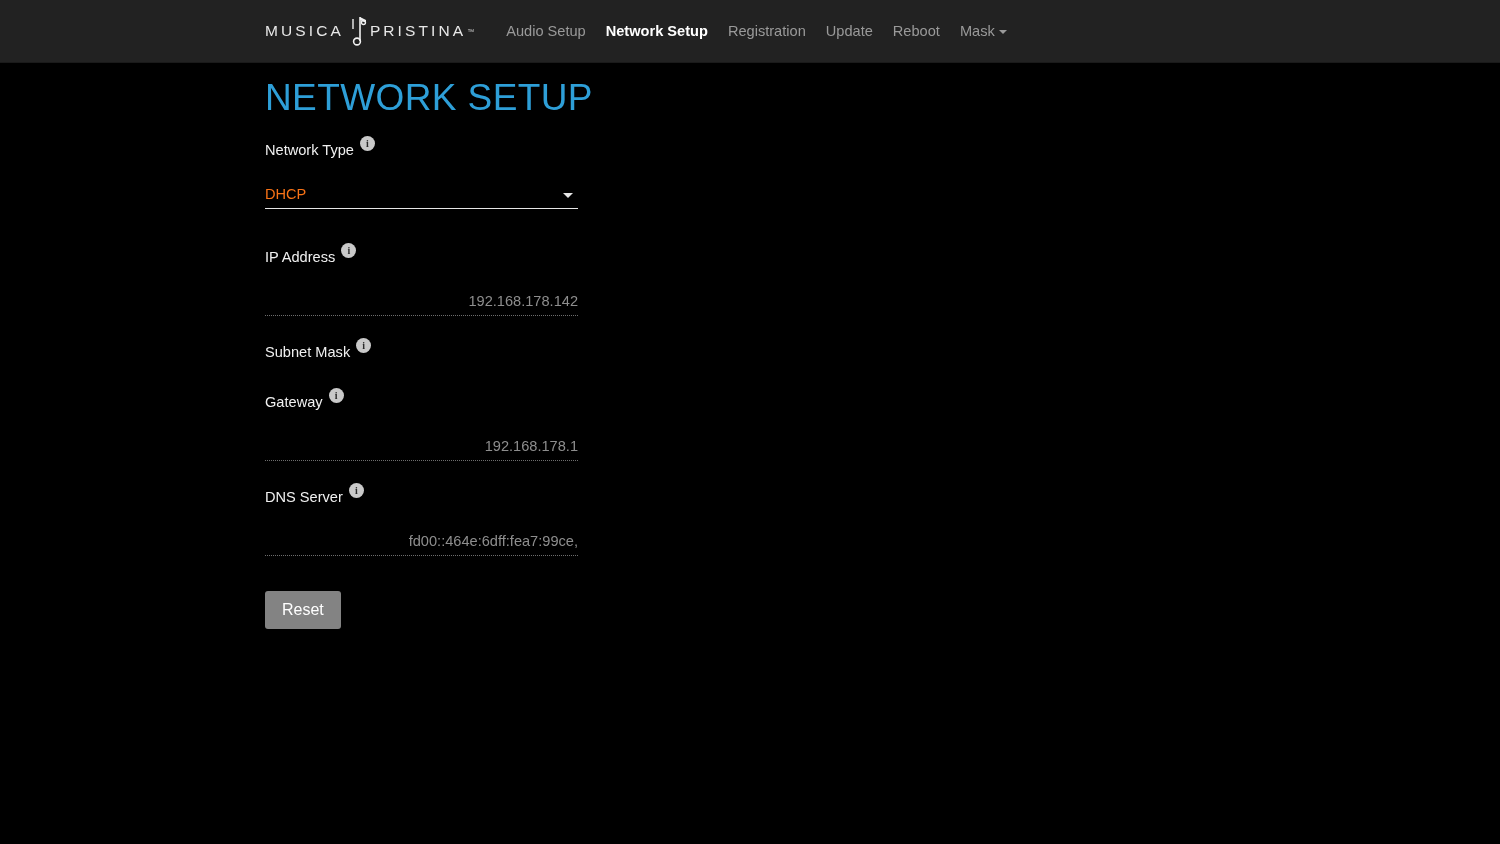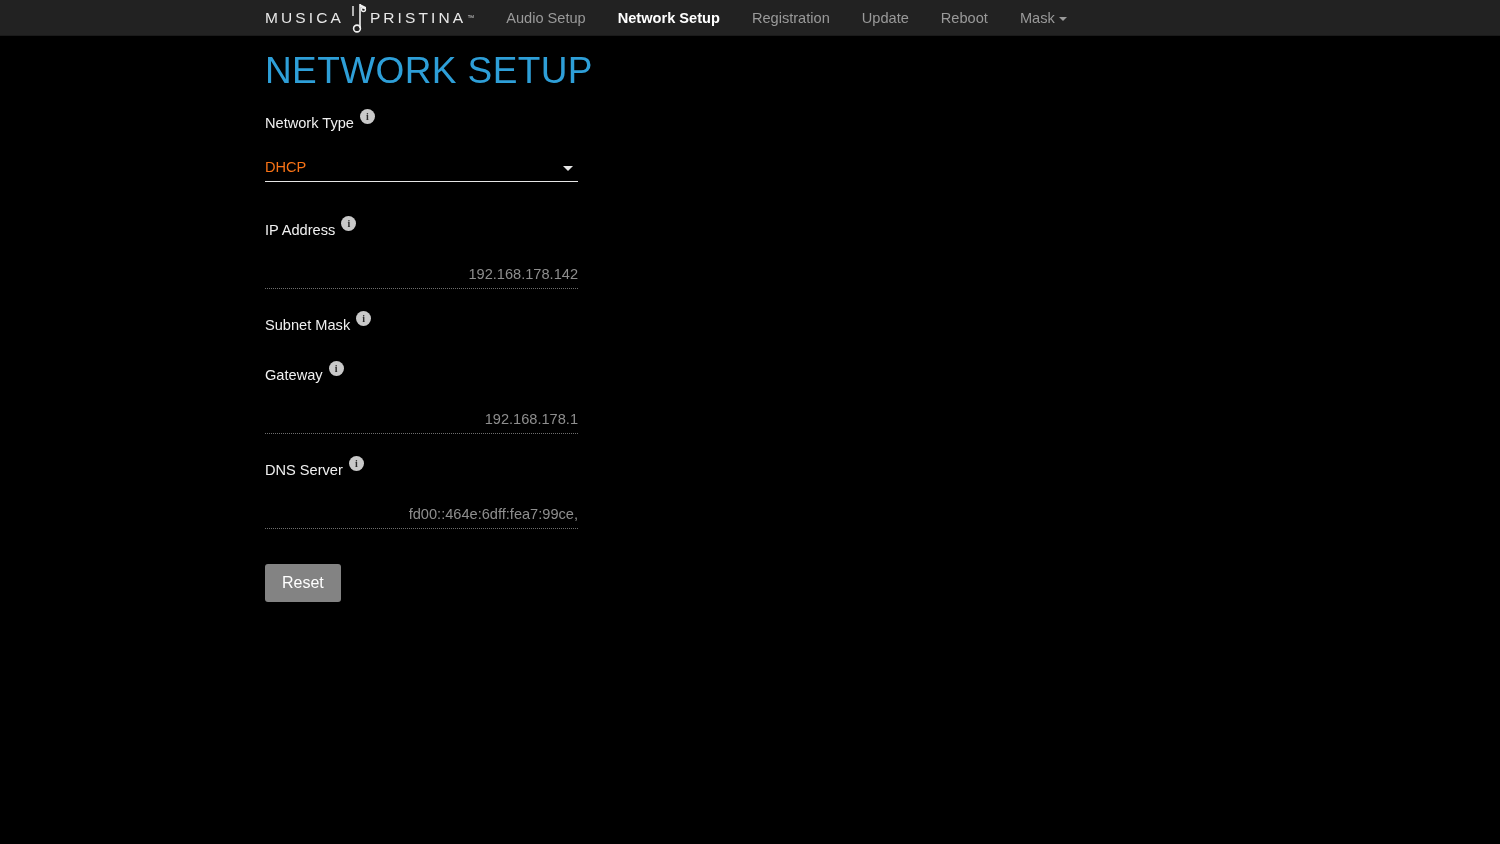--- a/index.html
+++ b/index.html
@@ -9,21 +9,21 @@
     padding: 0;
     width: 1500px;
     height: 844px;
     background: #000000;
     font-family: "Liberation Sans", sans-serif;
     overflow: hidden;
   }
 
   
   .navbar {
-    height: 36px;
+    height: 63px;
     background: #222222;
     display: flex;
     align-items: center;
     padding-left: 265px;
     border-bottom: 1px solid #1a1a1a;
   }
   .brand {
     display: flex;
     align-items: center;
     margin-right: 22px;
@@ -46,21 +46,21 @@
     color: #c8c8c8;
     font-size: 7px;
     vertical-align: super;
     letter-spacing: 0;
     margin-left: 1px;
   }
 
   .nav-links {
     display: flex;
     align-items: center;
-    gap: 12px;
+    gap: 0px;
     justify-content: flex-end;
   }
   .nav-link {
     color: #9a9a9a;
     font-size: 14.6px;
     text-decoration: none;
     padding: 4px 10px;
     white-space: nowrap;
     cursor: pointer;
   }

